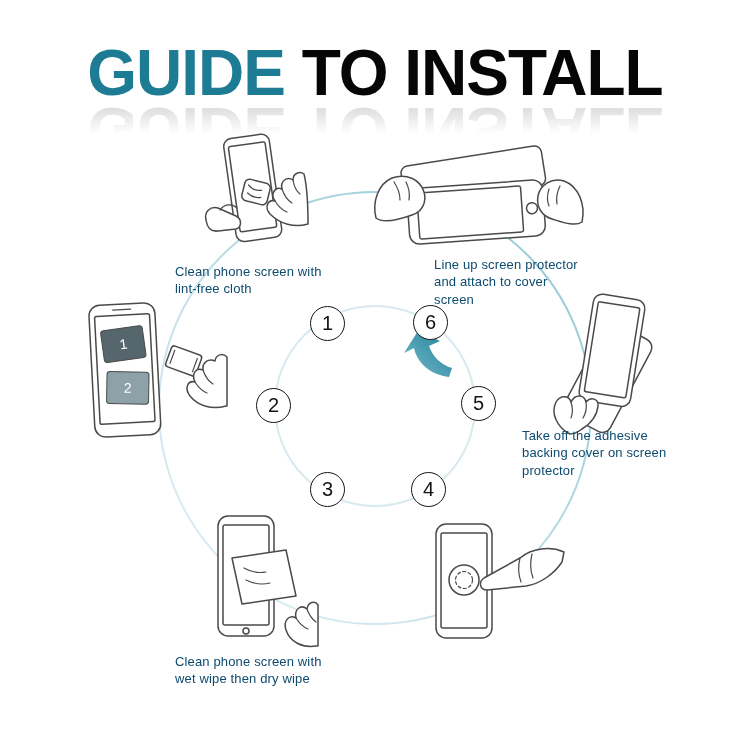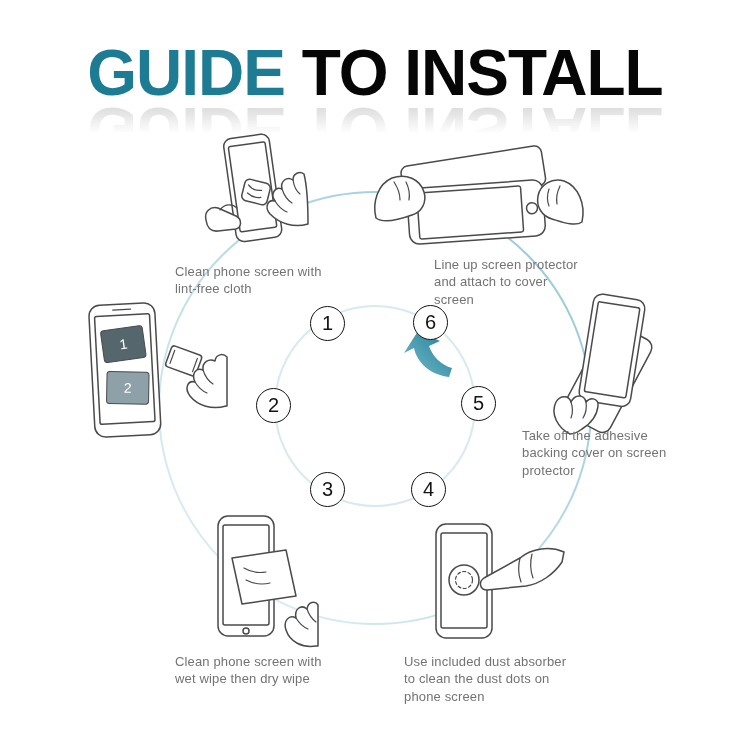--- a/index.html
+++ b/index.html
@@ -17,21 +17,21 @@
 
   
   .rings{position:absolute;left:0;top:0;z-index:1;}
 
   
   .badge{position:absolute;width:33px;height:33px;border:1.6px solid #141414;
          border-radius:50%;background:#fff;display:flex;align-items:center;
          justify-content:center;font-size:20px;color:#141414;z-index:3;}
 
   
-  .caption{position:absolute;font-size:13px;line-height:1.34;color:#737373;
+  .caption{position:absolute;font-size:13px;line-height:1.34;color:#0c4a6e;
            white-space:pre-line;letter-spacing:.15px;z-index:2;}
 
   
   .illus{position:absolute;z-index:2;}
   .ln{fill:#fff;stroke:#4a4a4a;stroke-width:1.5;stroke-linejoin:round;stroke-linecap:round;}
   .ls{fill:none;stroke:#4a4a4a;stroke-width:1.2;stroke-linecap:round;}
   .pk1{fill:#55666d;stroke:#4a4a4a;stroke-width:1;}
   .pk2{fill:#8ea1a8;stroke:#4a4a4a;stroke-width:1;}
   .pk-label{font-size:14px;fill:#ffffff;font-family:"Liberation Sans",sans-serif;}
 </style>
@@ -186,17 +186,14 @@
       </g>
       <path class="ln" d="M136,36 C122,30 104,32 92,42 L56,62 C50,66 52,74 59,74 L98,70 C112,68 126,58 134,46 Z"></path>
       <path class="ls" d="M92,42 C90,50 90,58 93,66"></path>
       <path class="ls" d="M104,38 C102,46 102,54 105,62"></path>
       <g>
         <circle class="ln" cx="36" cy="64" r="15"></circle>
         <circle class="ls" cx="36" cy="64" r="8.5" stroke-dasharray="3 2.5"></circle>
       </g>
     </svg>
   </div>
-  <div class="caption" style="left:404px;top:653px;">Use included dust absorber
-to clean the dust dots on
-phone screen</div>
 
 </div>
 
 </body></html>

